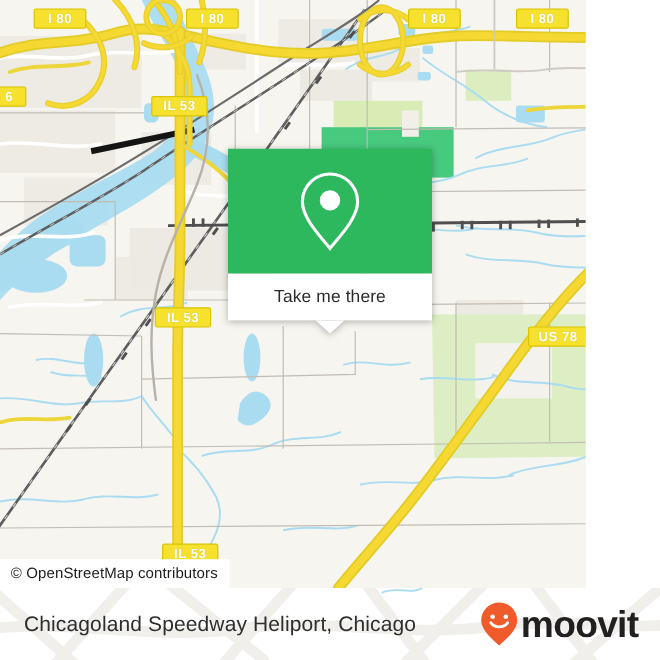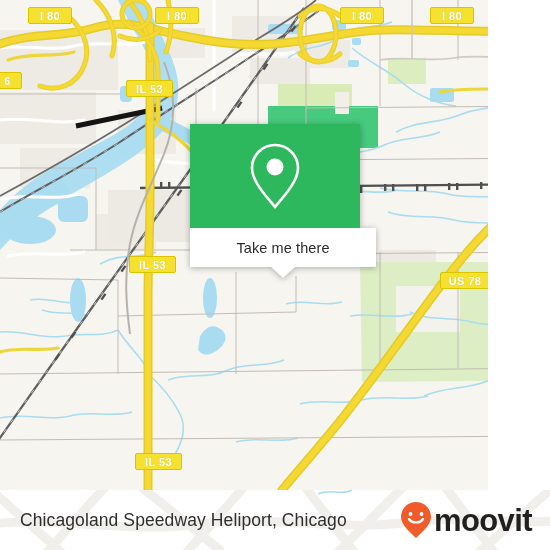--- a/index.html
+++ b/index.html
@@ -63,21 +63,21 @@
   #popup-image {
     width: 170px;
     height: 104px;
     background: #2eb85e;
     display: flex;
     align-items: center;
     justify-content: center;
   }
   #popup-label-wrap {
     position: relative;
-    width: 186px;
+    width: 170px;
     height: 39px;
     background: #ffffff;
     display: flex;
     align-items: center;
     justify-content: center;
   }
   #popup-label {
     font-size: 14.5px;
     color: #2b2b2b;
     letter-spacing: 0.1px;
@@ -440,20 +440,23 @@
                  C36 56 51 41 51 27 C51 14.3 40.7 4 28 4 Z" fill="none" stroke="#ffffff" stroke-width="2.6"></path>
         <circle cx="28" cy="26" r="8.5" fill="#ffffff"></circle>
       </svg>
     </div>
     <div id="popup-label-wrap">
       <span id="popup-label">Take me there</span>
       <div id="popup-tail"></div>
     </div>
   </div>
 
+  <div id="attribution">
+    <span>© OpenStreetMap contributors</span>
+  </div>
 
   <div id="footer">
     <svg id="footer-pattern" width="550" height="60" viewBox="0 0 550 60">
       <rect x="0" y="0" width="550" height="60" fill="#ffffff"></rect>
       <g stroke="#f0efec" stroke-width="9" fill="none" stroke-linecap="round">
         <path d="M-20 -10 L70 70"></path>
         <path d="M40 70 L120 -20"></path>
         <path d="M120 -20 L220 60"></path>
         <path d="M180 70 L250 -10"></path>
         <path d="M300 -10 L360 70"></path>

